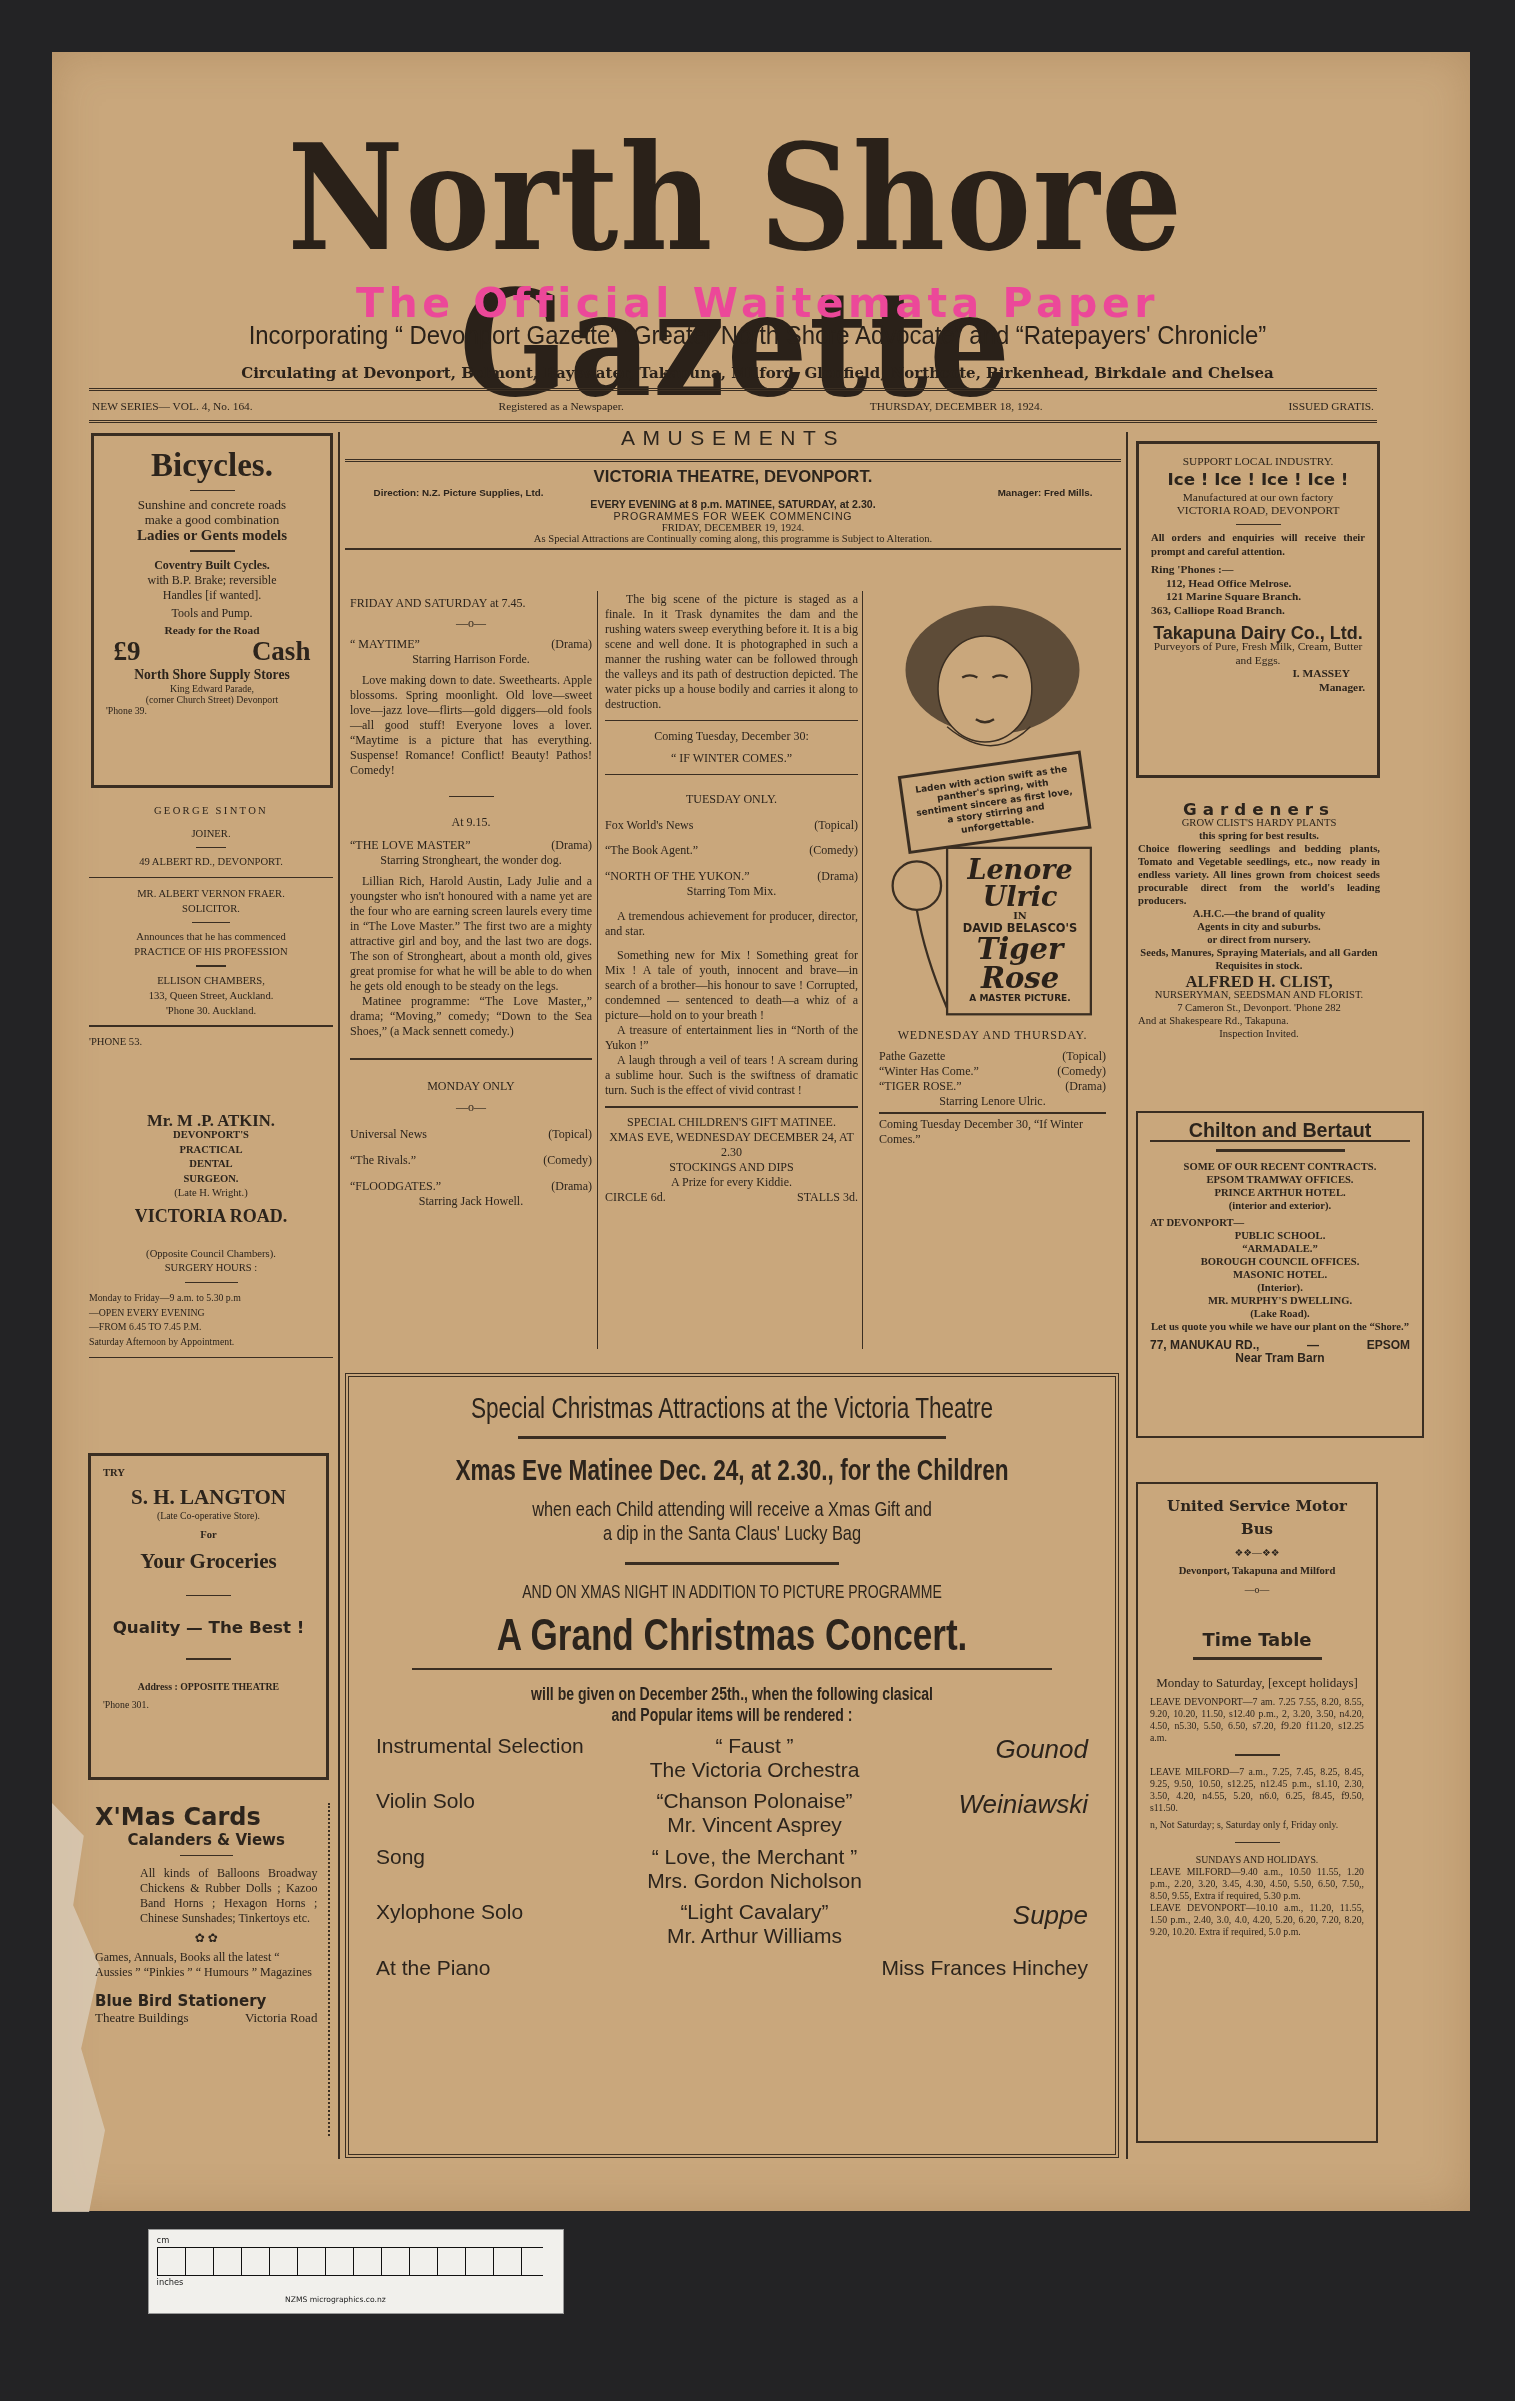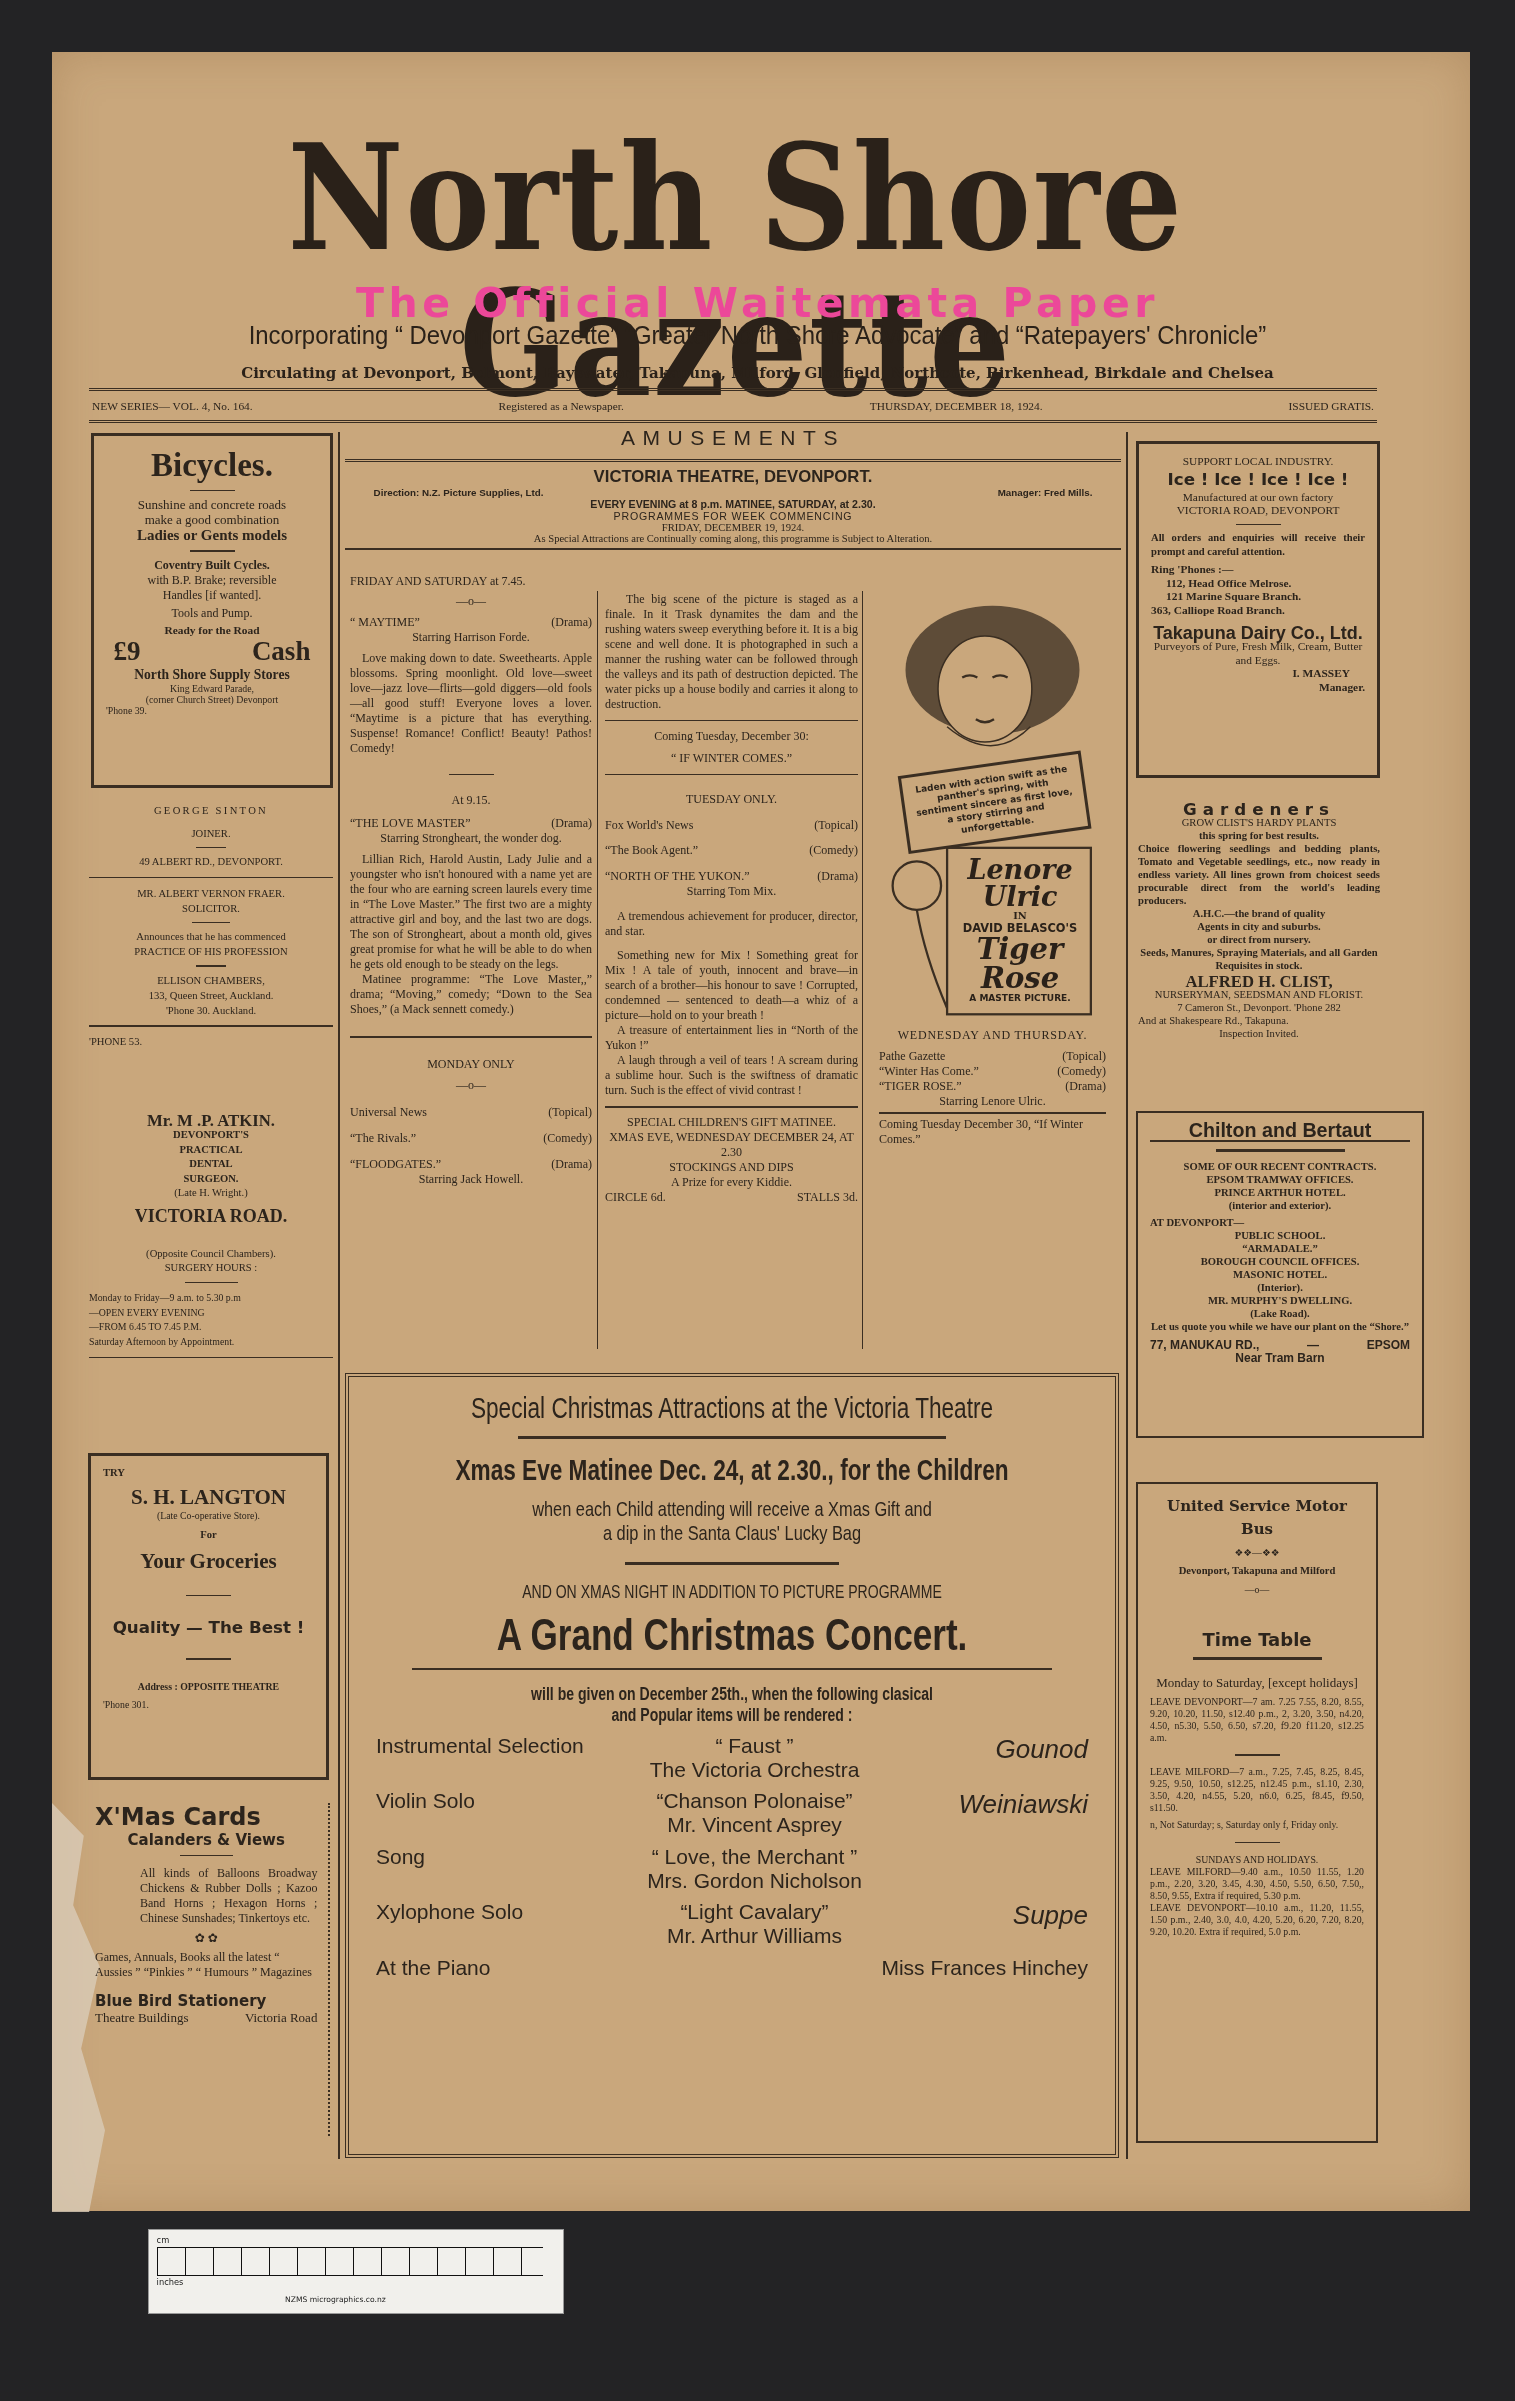--- a/index.html
+++ b/index.html
@@ -163,21 +163,21 @@
   <div class="row bold" style="font-size:9.8px;padding:0 21px;">
     <span>Direction: N.Z. Picture Supplies, Ltd.</span>
     <span>Manager: Fred Mills.</span>
   </div>
   <div class="bold" style="font-size:10.6px;">EVERY EVENING at 8 p.m.   MATINEE, SATURDAY, at 2.30.</div>
   <div style="font-size:10.6px;letter-spacing:0.8px;">PROGRAMMES FOR WEEK COMMENCING</div>
   <div style="font-size:10.6px;font-family:'Liberation Serif',serif;">FRIDAY, DECEMBER 19, 1924.</div>
   <div style="font-size:10.6px;font-family:'Liberation Serif',serif;">As Special Attractions are Continually coming along, this programme is Subject to Alteration.</div>
 </div>
 
-<div class="col prog" style="left:350px;top:574px;width:242px;">
+<div class="col prog" style="left:350px;top:596px;width:242px;">
   <div>FRIDAY AND SATURDAY at 7.45.</div>
   <div class="c" style="margin:4.5px 0;">—o—</div>
   <div class="row" style="margin-top:6px;">
     <span>“ MAYTIME”</span>
     <span>(Drama)</span>
   </div>
   <div class="c">Starring Harrison Forde.</div>
   <div class="just" style="margin-top:6px;text-indent:12px;">Love making down to date. Sweethearts. Apple blossoms. Spring moonlight. Old love—sweet love—jazz love—flirts—gold diggers—old fools—all good stuff! Everyone loves a lover. “Maytime is a picture that has everything. Suspense! Romance! Conflict! Beauty! Pathos! Comedy!</div>
   <div class="rule" style="margin:18px auto;"></div>
   <div class="c">At 9.15.</div>

